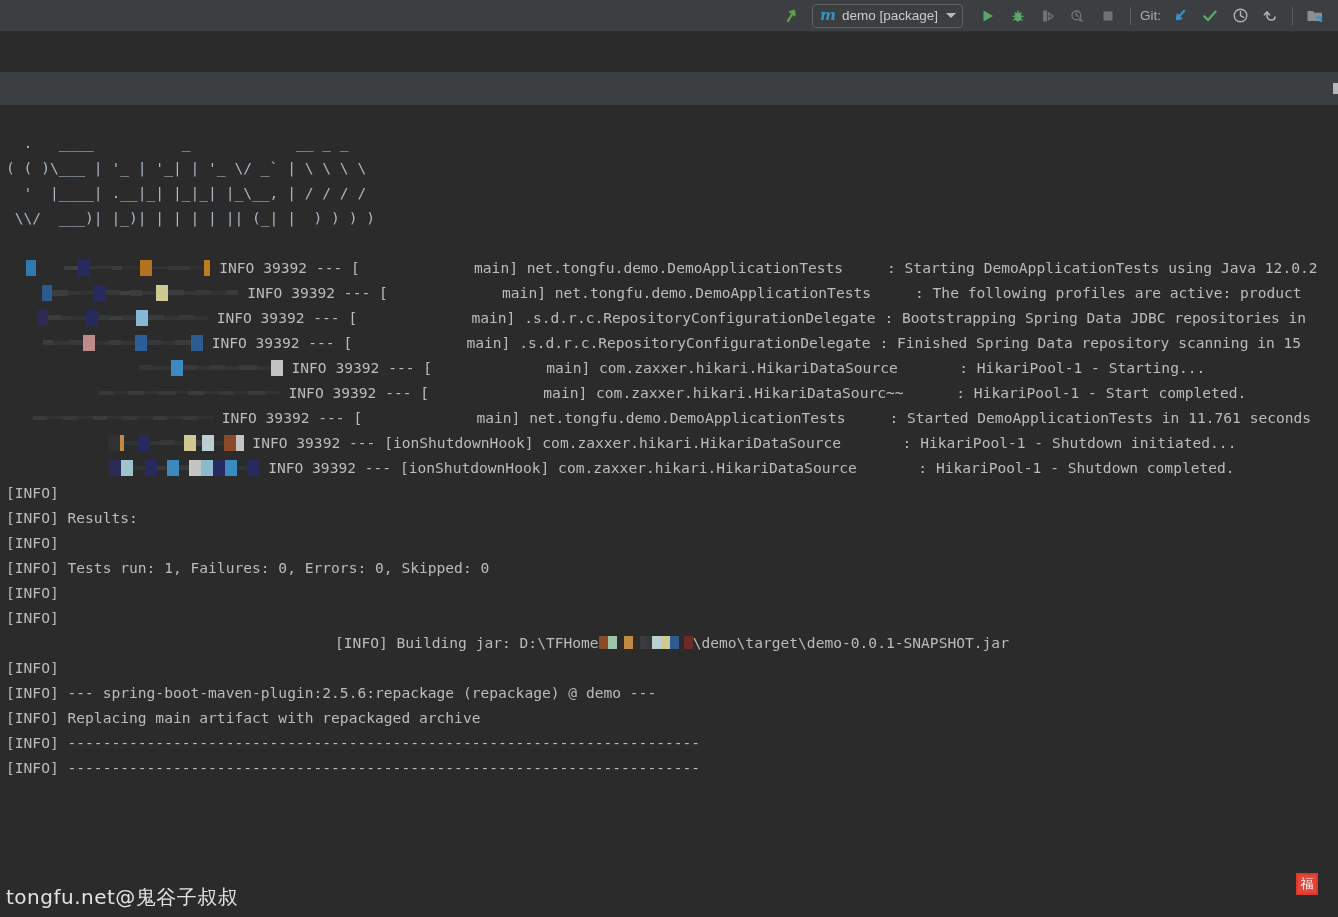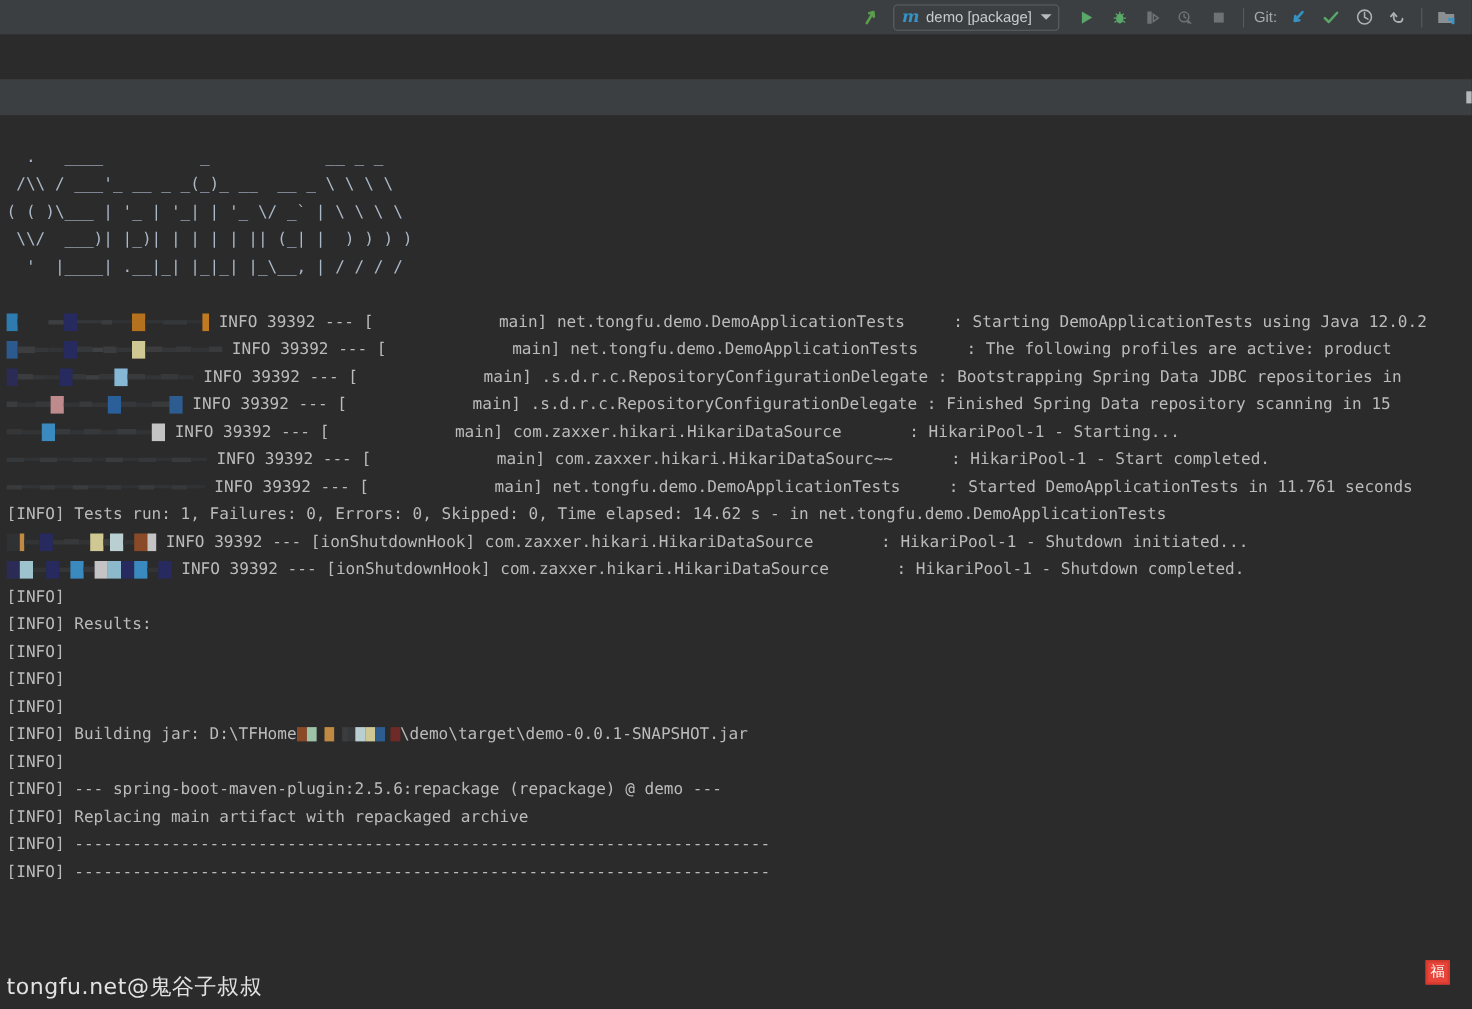--- a/index.html
+++ b/index.html
@@ -72,21 +72,21 @@
     white-space:pre; letter-spacing:0px;
     padding-left:6px;
   }
   .banner{ color:#a9b7c6; }
   .banner-dim{ color:#9b9b9b; }
   .spacer{ height:25px; }
 
   .row{
     height:25px; line-height:25px; white-space:pre;
     font-size:14.6px; color:#bbbbbb;
-    display:flex; align-items:center; padding-left:6px;
+    display:flex; align-items:center; padding-left:6px;justify-content:center;
   }
   .seg{ white-space:pre; }
 
   
   .mosaic{ display:inline-flex; align-items:center; height:25px; vertical-align:middle; }
   .mosaic i{ display:inline-block; height:19px; }
 
   .bottom-seal{
     position:absolute; right:20px; bottom:22px;
     width:22px; height:22px;
@@ -197,47 +197,46 @@
 <div class="band-dark"></div>
 <div class="band-gray">
   <div class="edge-mark"></div>
 </div>
 
 <div class="console">
 
   <div class="spacer"></div>
 
   <div class="cline banner">  .   ____          _            __ _ _</div>
-  <div class="cline banner"> /\\ / ___'_ __ _ _(_)_ __  __ _ \ \ \ \</div>
   <div class="cline banner">( ( )\___ | '_ | '_| | '_ \/ _` | \ \ \ \</div>
+  <div class="cline banner">  '  |____| .__|_| |_|_| |_\__, | / / / /</div>
   <div class="cline banner"> \\/  ___)| |_)| | | | | || (_| |  ) ) ) )</div>
-  <div class="cline banner">  '  |____| .__|_| |_|_| |_\__, | / / / /</div>
 
   <div class="spacer"></div>
 
   <div id="log-rows">
       <div class="row"><span class="mosaic"><i style="width:10px;height:16px;background:#2e7bb0"></i><i style="width:28px;height:5px;background:#2b2b2b"></i><i style="width:14px;height:4px;background:#3d3f41"></i><i style="width:12px;height:16px;background:#262a5e"></i><i style="width:22px;height:3px;background:#343638"></i><i style="width:10px;height:4px;background:#3a3c3e"></i><i style="width:18px;height:3px;background:#2f3133"></i><i style="width:12px;height:16px;background:#b5721e"></i><i style="width:16px;height:3px;background:#313335"></i><i style="width:22px;height:4px;background:#35383a"></i><i style="width:14px;height:3px;background:#2f3133"></i><i style="width:6px;height:16px;background:#c07a20"></i></span><span class="seg"> INFO </span><span class="seg">39392</span><span class="seg"> --- [</span><span class="seg">             main]</span><span class="seg"> net.tongfu.demo.DemoApplicationTests     </span><span class="seg">: Starting DemoApplicationTests using Java 12.0.2</span></div>
       <div class="row"><span class="mosaic"><i style="width:10px;height:16px;background:#2d5a8e"></i><i style="width:16px;height:6px;background:#3b3d3f"></i><i style="width:12px;height:4px;background:#343638"></i><i style="width:14px;height:4px;background:#313335"></i><i style="width:12px;height:16px;background:#262a5e"></i><i style="width:14px;height:5px;background:#35383a"></i><i style="width:10px;height:4px;background:#3e4042"></i><i style="width:12px;height:6px;background:#3a3c3e"></i><i style="width:14px;height:4px;background:#333537"></i><i style="width:12px;height:16px;background:#cfc893"></i><i style="width:16px;height:5px;background:#3a3c3e"></i><i style="width:12px;height:4px;background:#343638"></i><i style="width:14px;height:5px;background:#36383a"></i><i style="width:16px;height:4px;background:#313335"></i><i style="width:12px;height:5px;background:#383a3c"></i></span><span class="seg"> INFO </span><span class="seg">39392</span><span class="seg"> --- [</span><span class="seg">             main]</span><span class="seg"> net.tongfu.demo.DemoApplicationTests     </span><span class="seg">: The following profiles are active: product</span></div>
       <div class="row"><span class="mosaic"><i style="width:10px;height:16px;background:#2b2b55"></i><i style="width:14px;height:5px;background:#3a3c3e"></i><i style="width:10px;height:4px;background:#34363a"></i><i style="width:14px;height:4px;background:#313335"></i><i style="width:12px;height:16px;background:#262a5e"></i><i style="width:12px;height:5px;background:#35383a"></i><i style="width:12px;height:4px;background:#3c3e40"></i><i style="width:14px;height:5px;background:#343638"></i><i style="width:12px;height:16px;background:#86b8d6"></i><i style="width:16px;height:5px;background:#383a3c"></i><i style="width:14px;height:4px;background:#323436"></i><i style="width:16px;height:5px;background:#36383a"></i><i style="width:14px;height:4px;background:#313335"></i></span><span class="seg"> INFO </span><span class="seg">39392</span><span class="seg"> --- [</span><span class="seg">             main]</span><span class="seg"> .s.d.r.c.RepositoryConfigurationDelegate </span><span class="seg">: Bootstrapping Spring Data JDBC repositories in</span></div>
       <div class="row"><span class="mosaic"><i style="width:10px;height:5px;background:#3a3c3e"></i><i style="width:16px;height:4px;background:#323436"></i><i style="width:14px;height:5px;background:#36383a"></i><i style="width:12px;height:16px;background:#bf8a8c"></i><i style="width:14px;height:4px;background:#313335"></i><i style="width:12px;height:5px;background:#383a3c"></i><i style="width:14px;height:4px;background:#333537"></i><i style="width:12px;height:16px;background:#2b5f99"></i><i style="width:14px;height:5px;background:#35373a"></i><i style="width:14px;height:4px;background:#313335"></i><i style="width:16px;height:5px;background:#383a3c"></i><i style="width:12px;height:16px;background:#2d5c91"></i></span><span class="seg"> INFO </span><span class="seg">39392</span><span class="seg"> --- [</span><span class="seg">             main]</span><span class="seg"> .s.d.r.c.RepositoryConfigurationDelegate </span><span class="seg">: Finished Spring Data repository scanning in 15</span></div>
       <div class="row"><span class="mosaic"><i style="width:14px;height:5px;background:#343638"></i><i style="width:18px;height:4px;background:#313335"></i><i style="width:12px;height:16px;background:#3a8ac0"></i><i style="width:14px;height:5px;background:#373a3c"></i><i style="width:12px;height:4px;background:#313335"></i><i style="width:16px;height:5px;background:#36383a"></i><i style="width:14px;height:4px;background:#323436"></i><i style="width:18px;height:5px;background:#383a3c"></i><i style="width:14px;height:4px;background:#313335"></i><i style="width:12px;height:16px;background:#c4c4c4"></i></span><span class="seg"> INFO </span><span class="seg">39392</span><span class="seg"> --- [</span><span class="seg">             main]</span><span class="seg"> com.zaxxer.hikari.HikariDataSource       </span><span class="seg">: HikariPool-1 - Starting...</span></div>
       <div class="row"><span class="mosaic"><i style="width:16px;height:4px;background:#35383a"></i><i style="width:14px;height:3px;background:#303234"></i><i style="width:16px;height:4px;background:#383a3c"></i><i style="width:14px;height:3px;background:#313335"></i><i style="width:18px;height:4px;background:#363739"></i><i style="width:12px;height:3px;background:#2f3133"></i><i style="width:16px;height:4px;background:#393b3d"></i><i style="width:14px;height:3px;background:#313335"></i><i style="width:16px;height:4px;background:#35373a"></i><i style="width:14px;height:3px;background:#303234"></i><i style="width:18px;height:4px;background:#383a3c"></i><i style="width:14px;height:3px;background:#313335"></i></span><span class="seg"> INFO </span><span class="seg">39392</span><span class="seg"> --- [</span><span class="seg">             main]</span><span class="seg"> com.zaxxer.hikari.HikariDataSourc~~      </span><span class="seg">: HikariPool-1 - Start completed.</span></div>
       <div class="row"><span class="mosaic"><i style="width:14px;height:4px;background:#383a3c"></i><i style="width:16px;height:3px;background:#313335"></i><i style="width:14px;height:4px;background:#36383a"></i><i style="width:16px;height:3px;background:#303234"></i><i style="width:14px;height:4px;background:#393b3d"></i><i style="width:16px;height:3px;background:#313335"></i><i style="width:14px;height:4px;background:#35373a"></i><i style="width:16px;height:3px;background:#2f3133"></i><i style="width:14px;height:4px;background:#383a3c"></i><i style="width:16px;height:3px;background:#313335"></i><i style="width:14px;height:4px;background:#36383a"></i><i style="width:16px;height:3px;background:#303234"></i></span><span class="seg"> INFO </span><span class="seg">39392</span><span class="seg"> --- [</span><span class="seg">             main]</span><span class="seg"> net.tongfu.demo.DemoApplicationTests     </span><span class="seg">: Started DemoApplicationTests in 11.761 seconds</span></div>
     </div>
 
-  <div class="cline">[INFO] Tests run: 1, Failures: 0, Errors: 0, Skipped: 0, Time elapsed: 14.62 s - in net.tongfu.demo.DemoApplicationTests</div>
 
   <div id="shutdown-rows">
       <div class="row"><span class="mosaic"><i style="width:12px;height:16px;background:#2f3133"></i><i style="width:4px;height:16px;background:#c08a42"></i><i style="width:14px;height:4px;background:#313335"></i><i style="width:12px;height:16px;background:#262a5e"></i><i style="width:10px;height:4px;background:#343638"></i><i style="width:14px;height:5px;background:#36383a"></i><i style="width:10px;height:4px;background:#313335"></i><i style="width:12px;height:16px;background:#cfc893"></i><i style="width:6px;height:6px;background:#3a3c3e"></i><i style="width:12px;height:16px;background:#b9cfd2"></i><i style="width:10px;height:4px;background:#313335"></i><i style="width:12px;height:16px;background:#8a4a28"></i><i style="width:8px;height:16px;background:#c4c4c4"></i></span><span class="seg"> INFO </span><span class="seg">39392</span><span class="seg"> --- </span><span class="seg">[ionShutdownHook]</span><span class="seg"> com.zaxxer.hikari.HikariDataSource       </span><span class="seg">: HikariPool-1 - Shutdown initiated...</span></div>
       <div class="row"><span class="mosaic"><i style="width:12px;height:16px;background:#2b2b55"></i><i style="width:12px;height:16px;background:#9dc3cc"></i><i style="width:12px;height:4px;background:#313335"></i><i style="width:12px;height:16px;background:#262a5e"></i><i style="width:10px;height:4px;background:#343638"></i><i style="width:12px;height:16px;background:#3a8ac0"></i><i style="width:10px;height:5px;background:#36383a"></i><i style="width:12px;height:16px;background:#c4c4c4"></i><i style="width:12px;height:16px;background:#8cb9cc"></i><i style="width:12px;height:16px;background:#262a5e"></i><i style="width:12px;height:16px;background:#3a8ac0"></i><i style="width:10px;height:4px;background:#313335"></i><i style="width:12px;height:16px;background:#262a5e"></i></span><span class="seg"> INFO </span><span class="seg">39392</span><span class="seg"> --- </span><span class="seg">[ionShutdownHook]</span><span class="seg"> com.zaxxer.hikari.HikariDataSource       </span><span class="seg">: HikariPool-1 - Shutdown completed.</span></div>
     </div>
 
   <div class="cline">[INFO]</div>
   <div class="cline">[INFO] Results:</div>
   <div class="cline">[INFO]</div>
+  <div class="cline">[INFO] Tests run: 1, Failures: 0, Errors: 0, Skipped: 0</div>
   <div class="cline">[INFO]</div>
   <div class="cline">[INFO]</div>
 
   <div class="row">
     <span class="seg">[INFO] Building jar: D:\TFHome</span><span class="mosaic" id="mos-jarpath"><i style="width:9px;height:13px;background:#8a4a28"></i><i style="width:9px;height:13px;background:#9dc3a8"></i><i style="width:7px;height:13px;background:#2b2b2b"></i><i style="width:9px;height:13px;background:#c08a42"></i><i style="width:7px;height:13px;background:#2b2b2b"></i><i style="width:6px;height:13px;background:#3a3c3e"></i><i style="width:6px;height:13px;background:#36383a"></i><i style="width:9px;height:13px;background:#b9cfd2"></i><i style="width:9px;height:13px;background:#cfc893"></i><i style="width:9px;height:13px;background:#2d5c91"></i><i style="width:5px;height:13px;background:#2b2b2b"></i><i style="width:9px;height:13px;background:#6e2a26"></i></span><span class="seg">\demo\target\demo-0.0.1-SNAPSHOT.jar</span>
   </div>
 
   <div class="cline">[INFO]</div>
   <div class="cline">[INFO] --- spring-boot-maven-plugin:2.5.6:repackage (repackage) @ demo ---</div>
   <div class="cline">[INFO] Replacing main artifact with repackaged archive</div>

